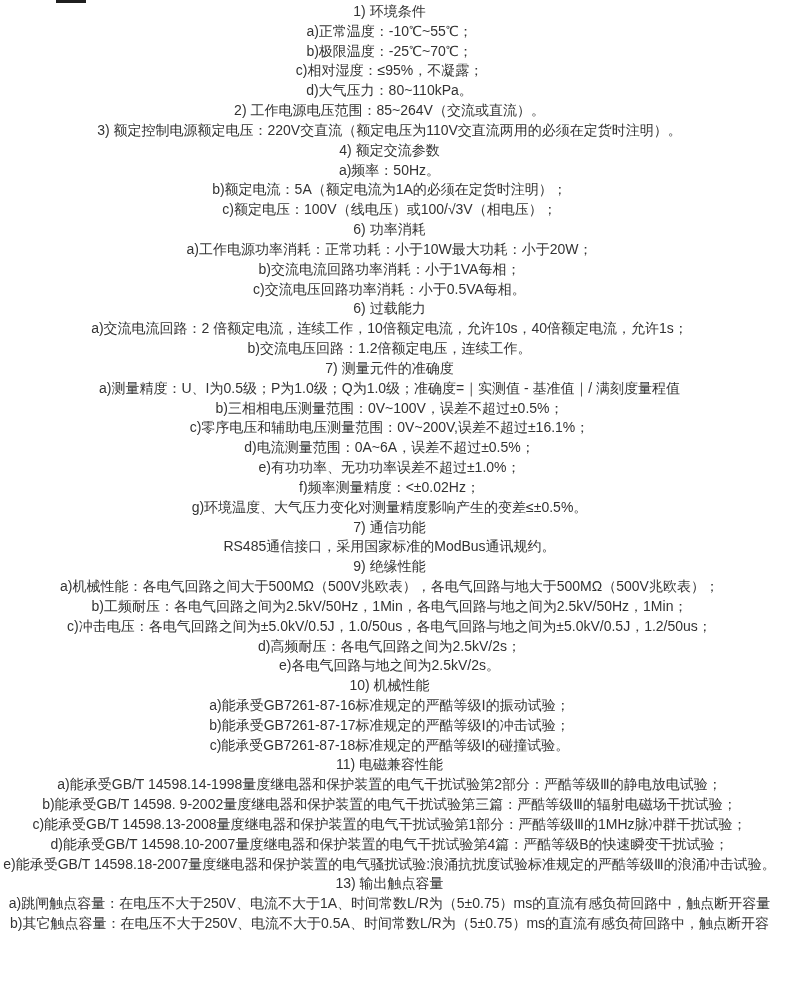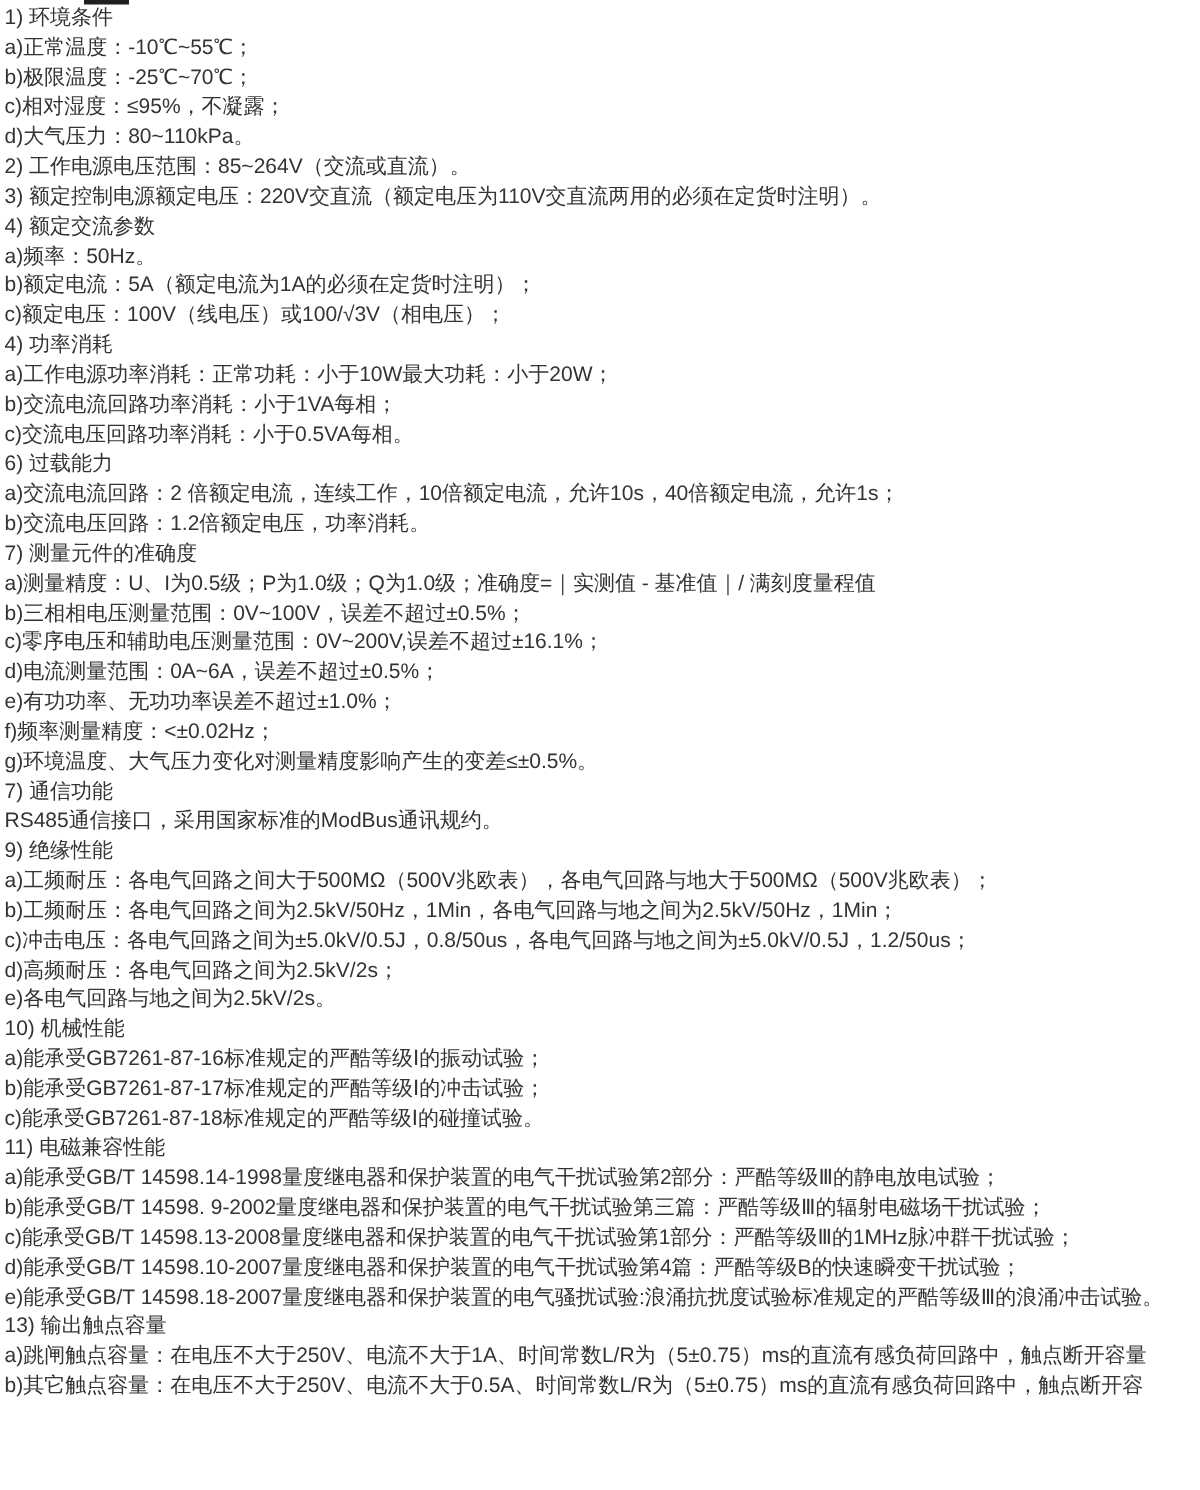--- a/index.html
+++ b/index.html
@@ -7,20 +7,21 @@
     padding: 0;
     background: #ffffff;
   }
   .page {
     position: relative;
     width: 776px;
     height: 993px;
     overflow: hidden;
     background: #ffffff;
     font-family: "Liberation Sans", sans-serif;
+    text-align: center;
   }
   .artifact {
     position: absolute;
     left: 56px;
     top: 0;
     width: 30px;
     height: 3px;
     background: #1f1f1f;
   }
   .lines {
@@ -48,41 +49,41 @@
       <div class="line">a)正常温度：-10℃~55℃；</div>
       <div class="line">b)极限温度：-25℃~70℃；</div>
       <div class="line">c)相对湿度：≤95%，不凝露；</div>
       <div class="line">d)大气压力：80~110kPa。</div>
       <div class="line">2) 工作电源电压范围：85~264V（交流或直流）。</div>
       <div class="line">3) 额定控制电源额定电压：220V交直流（额定电压为110V交直流两用的必须在定货时注明）。</div>
       <div class="line">4) 额定交流参数</div>
       <div class="line">a)频率：50Hz。</div>
       <div class="line">b)额定电流：5A（额定电流为1A的必须在定货时注明）；</div>
       <div class="line">c)额定电压：100V（线电压）或100/√3V（相电压）；</div>
-      <div class="line">4) 功率消耗</div>
+      <div class="line">6) 功率消耗</div>
       <div class="line">a)工作电源功率消耗：正常功耗：小于10W最大功耗：小于20W；</div>
       <div class="line">b)交流电流回路功率消耗：小于1VA每相；</div>
       <div class="line">c)交流电压回路功率消耗：小于0.5VA每相。</div>
       <div class="line">6) 过载能力</div>
       <div class="line">a)交流电流回路：2 倍额定电流，连续工作，10倍额定电流，允许10s，40倍额定电流，允许1s；</div>
-      <div class="line">b)交流电压回路：1.2倍额定电压，功率消耗。</div>
+      <div class="line">b)交流电压回路：1.2倍额定电压，连续工作。</div>
       <div class="line">7) 测量元件的准确度</div>
       <div class="line">a)测量精度：U、I为0.5级；P为1.0级；Q为1.0级；准确度=｜实测值 - 基准值｜/ 满刻度量程值</div>
       <div class="line">b)三相相电压测量范围：0V~100V，误差不超过±0.5%；</div>
       <div class="line">c)零序电压和辅助电压测量范围：0V~200V,误差不超过±16.1%；</div>
       <div class="line">d)电流测量范围：0A~6A，误差不超过±0.5%；</div>
       <div class="line">e)有功功率、无功功率误差不超过±1.0%；</div>
       <div class="line">f)频率测量精度：&lt;±0.02Hz；</div>
       <div class="line">g)环境温度、大气压力变化对测量精度影响产生的变差≤±0.5%。</div>
       <div class="line">7) 通信功能</div>
       <div class="line">RS485通信接口，采用国家标准的ModBus通讯规约。</div>
       <div class="line">9) 绝缘性能</div>
-      <div class="line">a)工频耐压：各电气回路之间大于500MΩ（500V兆欧表），各电气回路与地大于500MΩ（500V兆欧表）；</div>
+      <div class="line">a)机械性能：各电气回路之间大于500MΩ（500V兆欧表），各电气回路与地大于500MΩ（500V兆欧表）；</div>
       <div class="line">b)工频耐压：各电气回路之间为2.5kV/50Hz，1Min，各电气回路与地之间为2.5kV/50Hz，1Min；</div>
-      <div class="line">c)冲击电压：各电气回路之间为±5.0kV/0.5J，0.8/50us，各电气回路与地之间为±5.0kV/0.5J，1.2/50us；</div>
+      <div class="line">c)冲击电压：各电气回路之间为±5.0kV/0.5J，1.0/50us，各电气回路与地之间为±5.0kV/0.5J，1.2/50us；</div>
       <div class="line">d)高频耐压：各电气回路之间为2.5kV/2s；</div>
       <div class="line">e)各电气回路与地之间为2.5kV/2s。</div>
       <div class="line">10) 机械性能</div>
       <div class="line">a)能承受GB7261-87-16标准规定的严酷等级Ⅰ的振动试验；</div>
       <div class="line">b)能承受GB7261-87-17标准规定的严酷等级Ⅰ的冲击试验；</div>
       <div class="line">c)能承受GB7261-87-18标准规定的严酷等级Ⅰ的碰撞试验。</div>
       <div class="line">11) 电磁兼容性能</div>
       <div class="line">a)能承受GB/T 14598.14-1998量度继电器和保护装置的电气干扰试验第2部分：严酷等级Ⅲ的静电放电试验；</div>
       <div class="line">b)能承受GB/T 14598. 9-2002量度继电器和保护装置的电气干扰试验第三篇：严酷等级Ⅲ的辐射电磁场干扰试验；</div>
       <div class="line">c)能承受GB/T 14598.13-2008量度继电器和保护装置的电气干扰试验第1部分：严酷等级Ⅲ的1MHz脉冲群干扰试验；</div>

